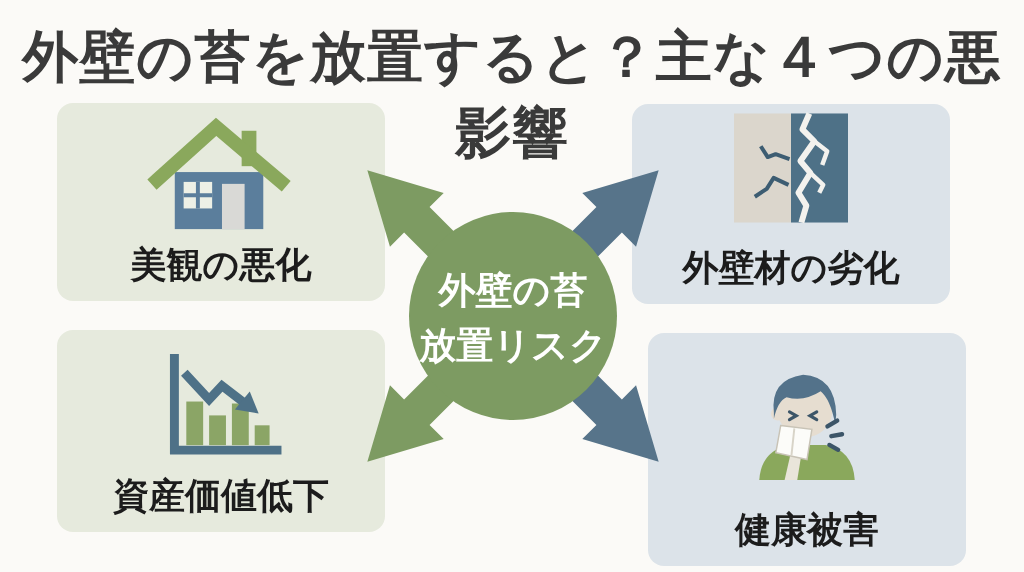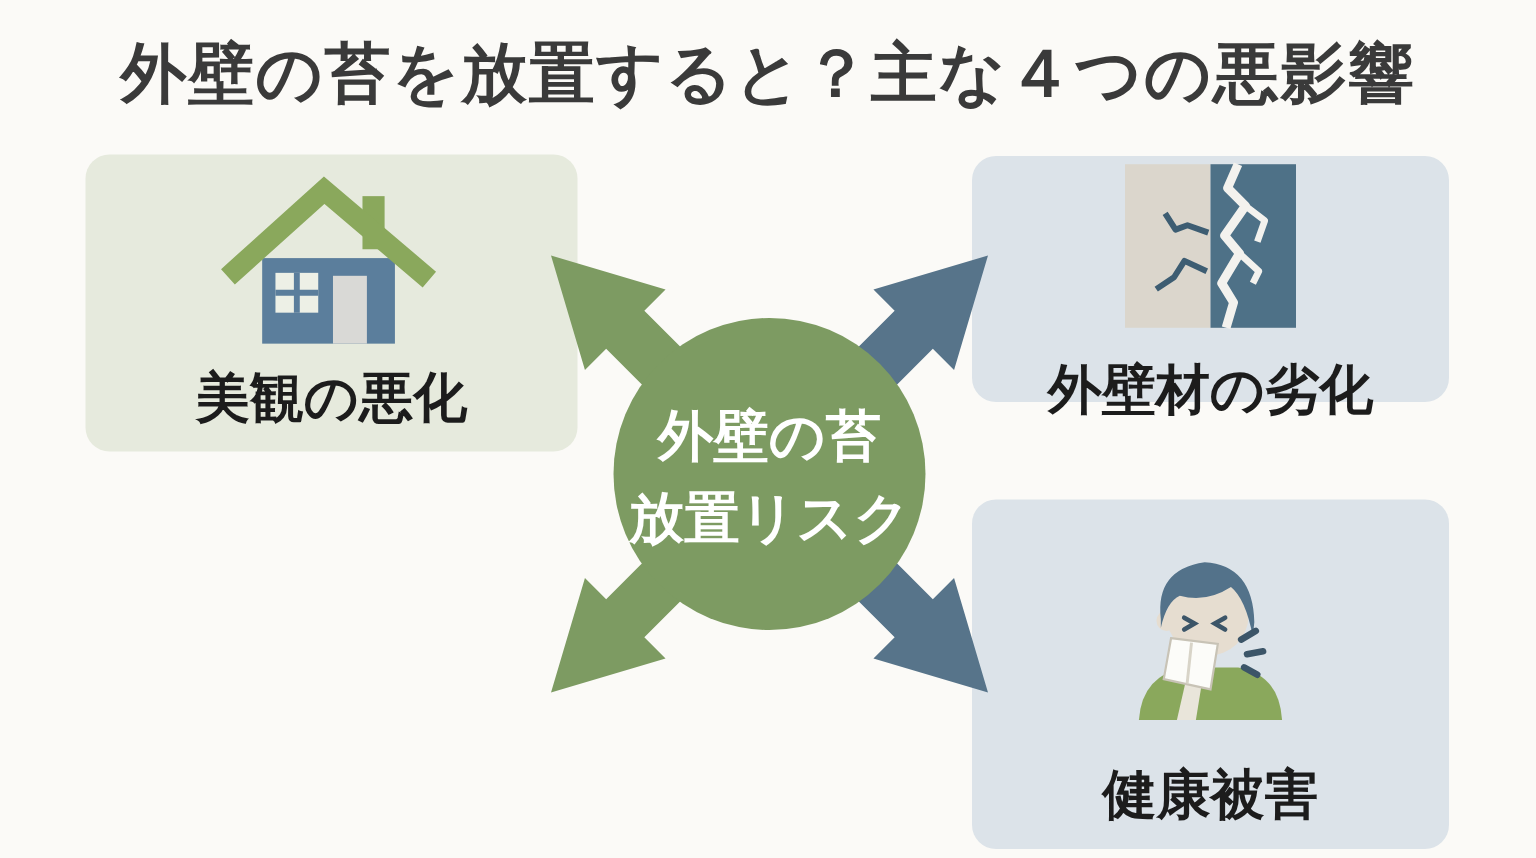--- a/index.html
+++ b/index.html
@@ -6,31 +6,31 @@
   body{
     width:1024px;height:572px;
     background:#fbfaf7;
     font-family:"Liberation Sans","DejaVu Sans",sans-serif;
     overflow:hidden;position:relative;
   }
   .canvas{position:absolute;inset:0;}
   .title{
     position:absolute;left:0;top:20px;width:1024px;
     margin:0;text-align:center;
-    font-size:44px;font-weight:700;color:#3a3a3a;
+    font-size:56px;font-weight:700;color:#3a3a3a;
     letter-spacing:1px;
   }
   .box{
     position:absolute;border-radius:16px;
     display:flex;flex-direction:column;align-items:center;
     justify-content:space-between;
     padding:4px 0 16px 0;box-sizing:border-box;
   }
   .box-tl{left:57px;top:103px;width:328px;height:198px;background:#e6eadd;}
-  .box-tr{left:648px;top:104px;width:318px;height:164px;background:#dce3e9;gap:20px;}
+  .box-tr{left:632px;top:104px;width:318px;height:200px;background:#dce3e9;gap:20px;}
   .box-bl{left:57px;top:330px;width:328px;height:202px;background:#e6eadd;}
   .box-br{left:648px;top:333px;width:318px;height:233px;background:#dce3e9;}
   .box-label{
     font-size:36px;font-weight:700;color:#1c1c1c;
     text-align:center;line-height:1.1;
   }
   .icon-wrap{flex:1;display:flex;align-items:center;justify-content:center;}
   .center-svg{position:absolute;left:293px;top:96px;width:440px;height:440px;}
   .circle-text{
     fill:#ffffff;font-size:37px;font-weight:700;
@@ -67,20 +67,34 @@
         <path d="M56,46 L42,41 L34,44 L27,33" fill="none" stroke="#3d5d72" stroke-width="4" stroke-linejoin="round"></path>
         <path d="M55,72 L40,65 L33,76 L21,84" fill="none" stroke="#3d5d72" stroke-width="4" stroke-linejoin="round"></path>
         <path d="M76,0 L69,16 L81,28 L67,48 L77,60 L65,80 L73,93 L68,110" fill="none" stroke="#f3f2ee" stroke-width="6" stroke-linejoin="round"></path>
         <path d="M81,28 L94,38 L89,52" fill="none" stroke="#f3f2ee" stroke-width="4.5" stroke-linejoin="round"></path>
         <path d="M77,60 L90,72 L86,80" fill="none" stroke="#f3f2ee" stroke-width="4.5" stroke-linejoin="round"></path>
       </svg>
     </div>
     <div class="box-label">外壁材の劣化</div>
   </div>
 
+  <div class="box box-bl">
+    <div class="icon-wrap">
+      <svg width="130" height="114" viewBox="0 0 130 115">
+        <path d="M18,6 L18,103 L126,103" fill="none" stroke="#4e7187" stroke-width="9"></path>
+        <rect x="30" y="54" width="17" height="44" fill="#8ba566"></rect>
+        <rect x="53" y="68" width="17" height="30" fill="#8ba566"></rect>
+        <rect x="76" y="56" width="17" height="42" fill="#8ba566"></rect>
+        <rect x="99" y="78" width="15" height="20" fill="#8ba566"></rect>
+        <path d="M28,25 L53,52 L66,38 L88,55" fill="none" stroke="#4e7187" stroke-width="9" stroke-linejoin="miter"></path>
+        <polygon points="103,66 94,44 79,62" fill="#4e7187"></polygon>
+      </svg>
+    </div>
+    <div class="box-label">資産価値低下</div>
+  </div>
 
   <div class="box box-br">
     <div class="icon-wrap">
       <svg width="128" height="112" viewBox="0 0 130 115">
         <path d="M16,115 Q18,84 48,79 L84,79 Q112,84 114,115 Z" fill="#8aa85c"></path>
         <path d="M42,115 L50,80 L60,84 L55,115 Z" fill="#e9e5da"></path>
         <circle cx="35" cy="47" r="7" fill="#e6ddd0"></circle>
         <ellipse cx="63" cy="44" rx="28" ry="27" fill="#e6ddd0"></ellipse>
         <path d="M31,46 Q27,12 61,7 Q94,9 95,48 L94,58 Q89,32 79,24 Q62,35 44,30 Q35,34 31,52 Z" fill="#53728a"></path>
         <path d="M47,45 L54,49 L47,53" fill="none" stroke="#3c5568" stroke-width="3.2" stroke-linecap="round"></path>

